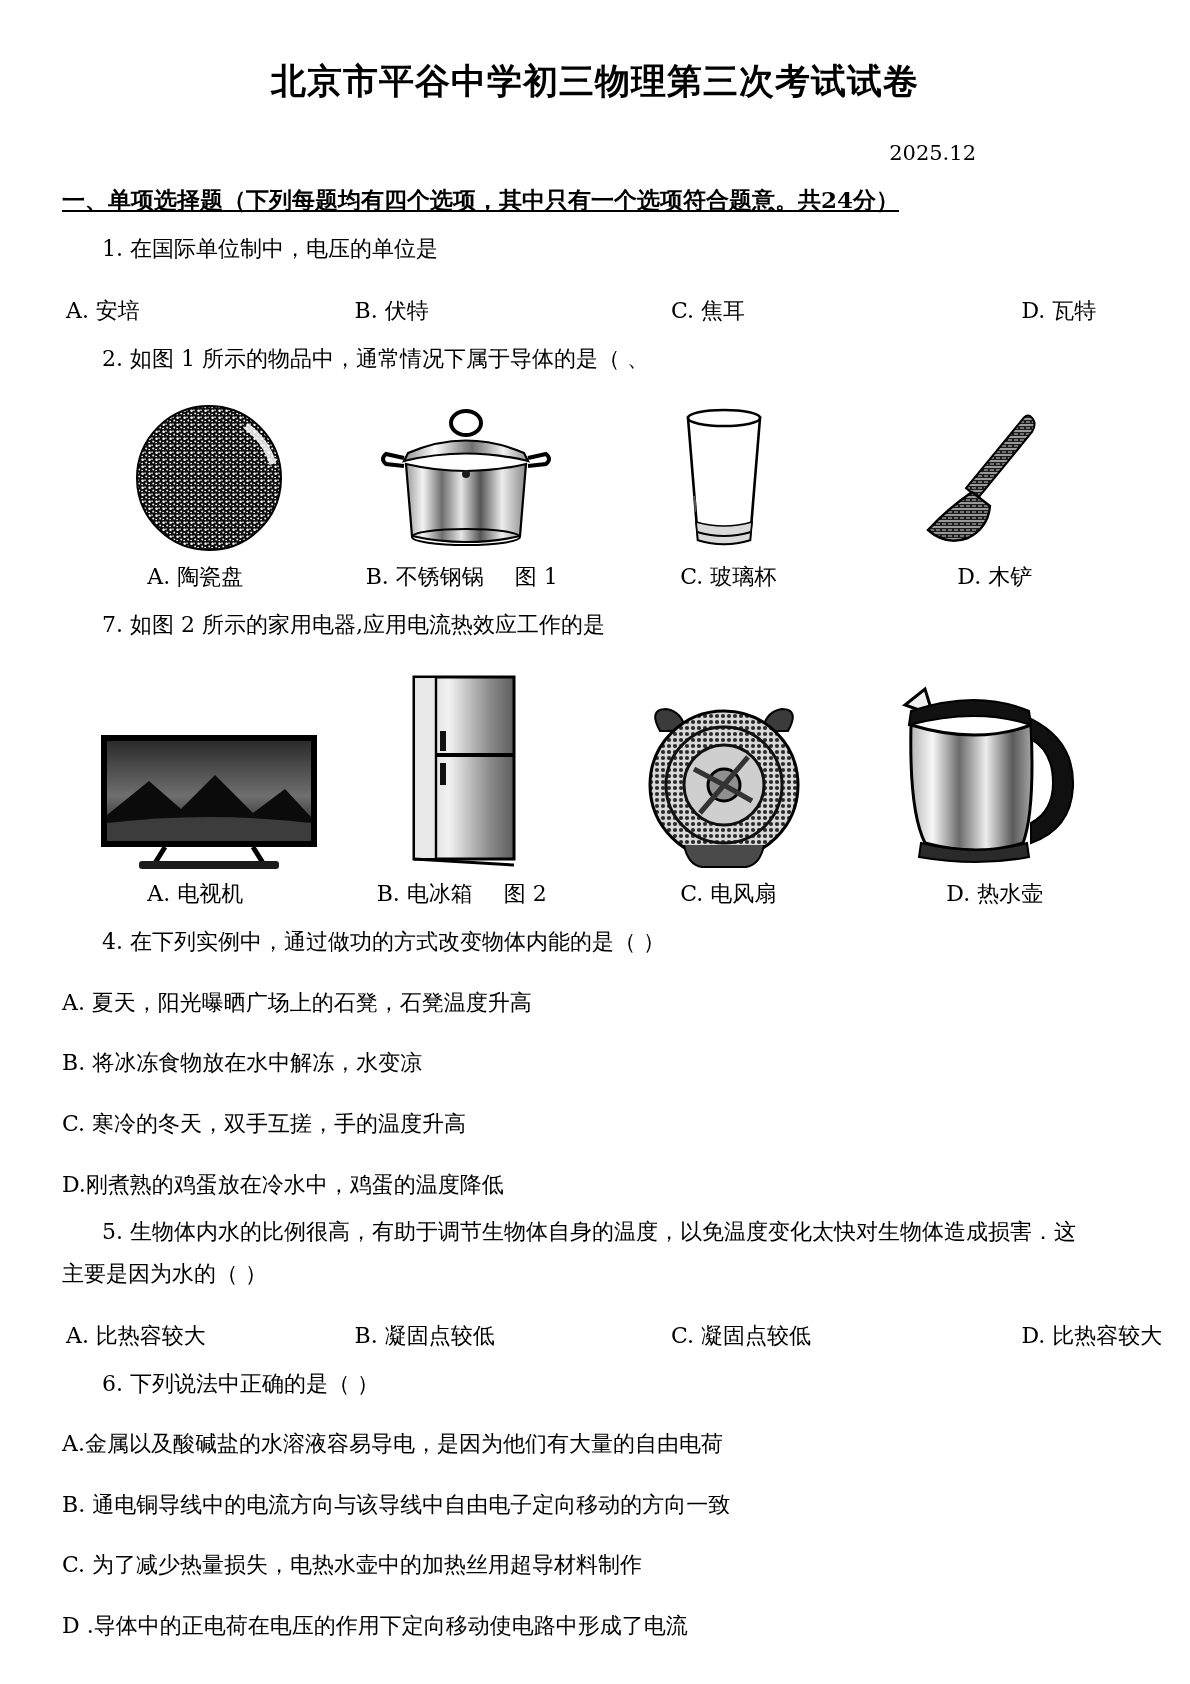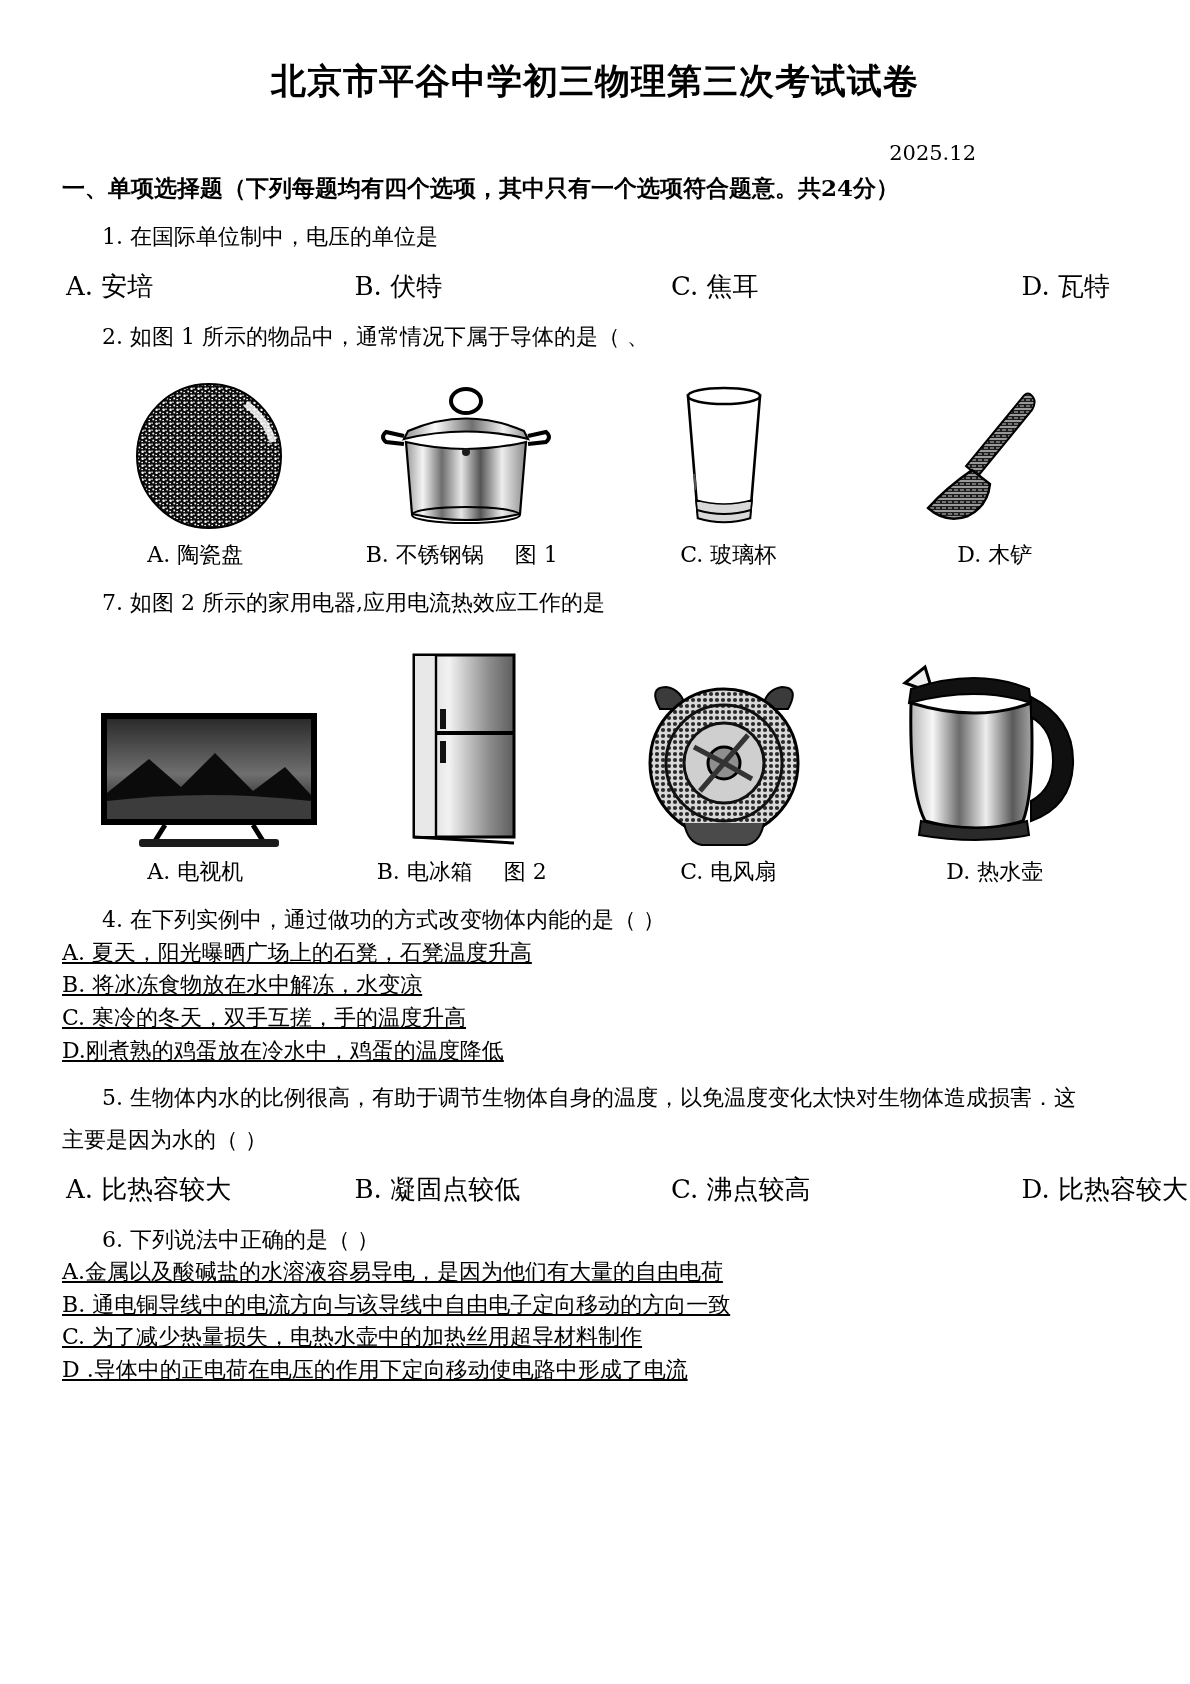--- a/index.html
+++ b/index.html
@@ -35,46 +35,46 @@
     text-align: right;
     font-size: 21px;
     font-weight: normal;
     margin-top: 36px;
     padding-right: 152px;
     font-family: "DejaVu Serif", "Liberation Serif", serif;
   }
   .section-head {
     font-size: 23px;
     font-weight: bold;
-    margin-top: 8px;
+    margin-top: 20px;
     letter-spacing: 0px;
+    text-decoration: underline;
   }
   
   .q-stem {
     font-size: 22px;
     margin-top: 18px;
     line-height: 1.35;
     margin-left: 40px;
   }
   .q-cont {
     font-size: 22px;
     margin-top: 12px;
     line-height: 1.35;
   }
   .opt-line {
     font-size: 22px;
-    margin-top: 4px;
+    margin-top: 32px;
     line-height: 1.3;
-    text-decoration: underline;
   }
   
   .opt-row {
     display: flex;
-    font-size: 26px;
-    margin-top: 17px;
+    font-size: 22px;
+    margin-top: 32px;
     align-items: flex-end;
   }
   .opt-row .opt {
     flex: 0 0 25%;
   }
   .opt-row .opt:nth-child(1) { padding-left: 4px; }
   .opt-row .opt:nth-child(2) { padding-left: 22px; }
   .opt-row .opt:nth-child(3) { padding-left: 50px; }
   .opt-row .opt:nth-child(4) { padding-left: 84px; }
 
@@ -325,21 +325,21 @@
   <div class="opt-line">A. 夏天，阳光曝晒广场上的石凳，石凳温度升高</div>
   <div class="opt-line">B. 将冰冻食物放在水中解冻，水变凉</div>
   <div class="opt-line">C. 寒冷的冬天，双手互搓，手的温度升高</div>
   <div class="opt-line">D.刚煮熟的鸡蛋放在冷水中，鸡蛋的温度降低</div>
 
   <div class="q-stem">5. 生物体内水的比例很高，有助于调节生物体自身的温度，以免温度变化太快对生物体造成损害．这</div>
   <div class="q-cont">主要是因为水的（     ）</div>
   <div class="opt-row">
     <div class="opt">A. 比热容较大</div>
     <div class="opt">B. 凝固点较低</div>
-    <div class="opt">C. 沸点较高</div>
+    <div class="opt">C. 凝固点较低</div>
     <div class="opt">D. 比热容较大</div>
   </div>
 
   <div class="q-stem">6. 下列说法中正确的是（     ）</div>
   <div class="opt-line">A.金属以及酸碱盐的水溶液容易导电，是因为他们有大量的自由电荷</div>
   <div class="opt-line">B. 通电铜导线中的电流方向与该导线中自由电子定向移动的方向一致</div>
   <div class="opt-line">C. 为了减少热量损失，电热水壶中的加热丝用超导材料制作</div>
   <div class="opt-line">D .导体中的正电荷在电压的作用下定向移动使电路中形成了电流</div>
 
 </div>

